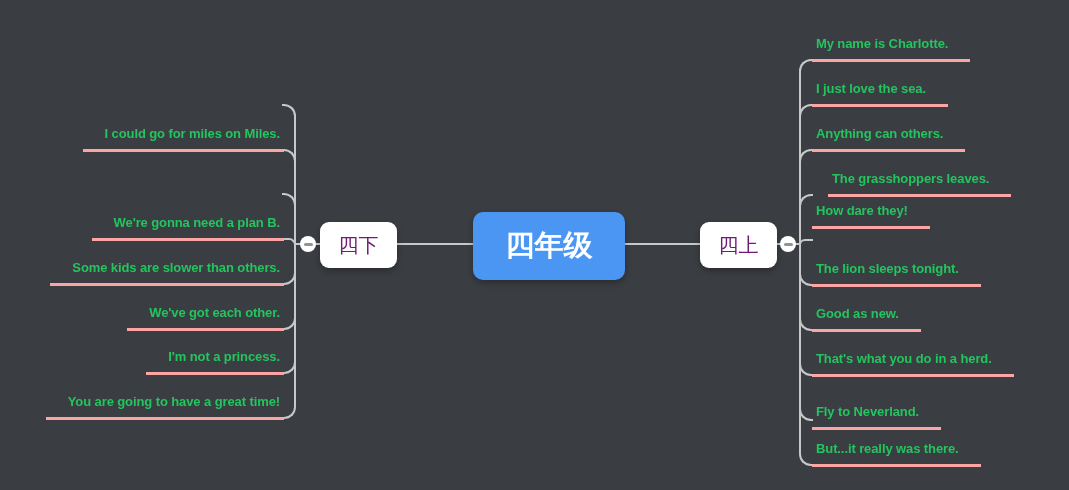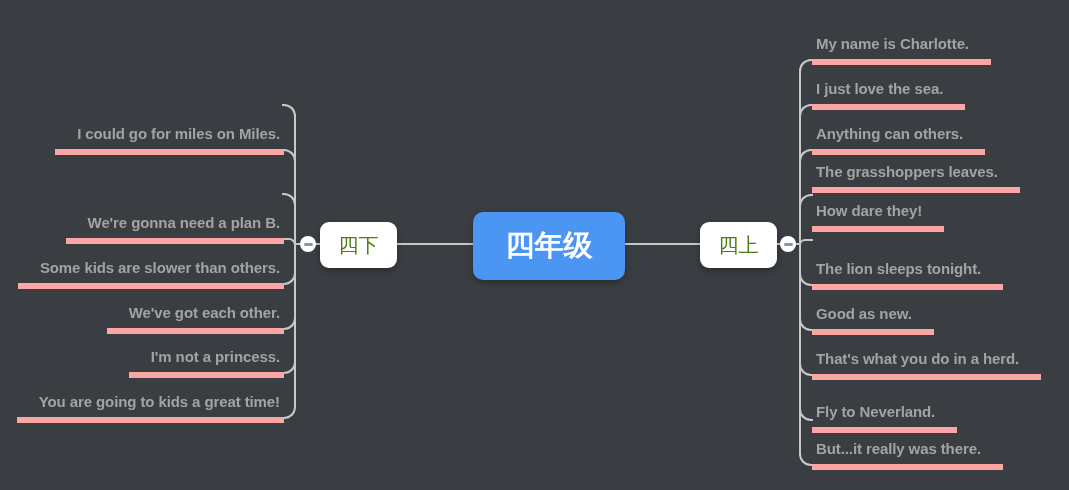--- a/index.html
+++ b/index.html
@@ -28,21 +28,21 @@
     left: 473px; top: 212px; width: 152px; height: 68px;
     background: #4b96f3;
     color: #ffffff;
     font-size: 29px;
     font-weight: 600;
     border-radius: 10px;
   }
   .node.branch {
     width: 77px; height: 46px; top: 222px;
     background: #ffffff;
-    color: #4d7c0f;
+    color: #701a75;
     font-size: 20px;
     font-weight: 400;
   }
   .node.branch.left  { left: 320px; }
   .node.branch.right { left: 700px; }
 
   
   .hline {
     position: absolute;
     top: 243px; height: 2px;
@@ -64,23 +64,23 @@
     width: 9px; height: 3px;
     border-radius: 2px;
     background: #8f9397;
   }
 
   
   .topic-label {
     position: absolute;
     line-height: 20px;
     padding: 0 4px 5px 22px;
-    border-bottom: 6px solid #fca5a5;
-    color: #a3a3a3;
-    font-size: 15px;
+    border-bottom: 3px solid #fca5a5;
+    color: #22c55e;
+    font-size: 13px;
     font-weight: 700;
     letter-spacing: -0.1px;
     white-space: nowrap;
     cursor: default;
     z-index: 2;
   }
   .topic-label.l { right: 785px; text-align: right; }
   .topic-label.r { left: 812px;  padding: 0 22px 5px 4px; }
 
   
@@ -137,33 +137,33 @@
 
   <div class="topic-label l" style="top:258px;">Some kids are slower than others.</div>
   <div class="elbow l down" style="top:243px; height:42px;"></div>
 
   <div class="topic-label l" style="top:303px;">We've got each other.</div>
   <div class="elbow l down" style="top:243px; height:87px;"></div>
 
   <div class="topic-label l" style="top:347px;">I'm not a princess.</div>
   <div class="elbow l down" style="top:243px; height:131px;"></div>
 
-  <div class="topic-label l" style="top:392px;">You are going to kids a great time!</div>
+  <div class="topic-label l" style="top:392px;">You are going to have a great time!</div>
   <div class="elbow l down" style="top:243px; height:176px;"></div>
 
   <div class="topic-label r" style="top:34px;">My name is Charlotte.</div>
   <div class="elbow r up" style="top:59px; height:186px;"></div>
 
   <div class="topic-label r" style="top:79px;">I just love the sea.</div>
   <div class="elbow r up" style="top:104px; height:141px;"></div>
 
   <div class="topic-label r" style="top:124px;">Anything can others.</div>
   <div class="elbow r up" style="top:149px; height:96px;"></div>
 
-  <div class="topic-label r" style="top:162px;">The grasshoppers leaves.</div>
+  <div class="topic-label r" style="top:169px;margin-left:16px;">The grasshoppers leaves.</div>
   <div class="elbow r up" style="top:194px; height:51px;"></div>
 
   <div class="topic-label r" style="top:201px;">How dare they!</div>
   <div class="elbow r up" style="top:239px; height:6px; border-top-left-radius:6px;"></div>
 
   <div class="topic-label r" style="top:259px;">The lion sleeps tonight.</div>
   <div class="elbow r down" style="top:243px; height:43px;"></div>
 
   <div class="topic-label r" style="top:304px;">Good as new.</div>
   <div class="elbow r down" style="top:243px; height:88px;"></div>

